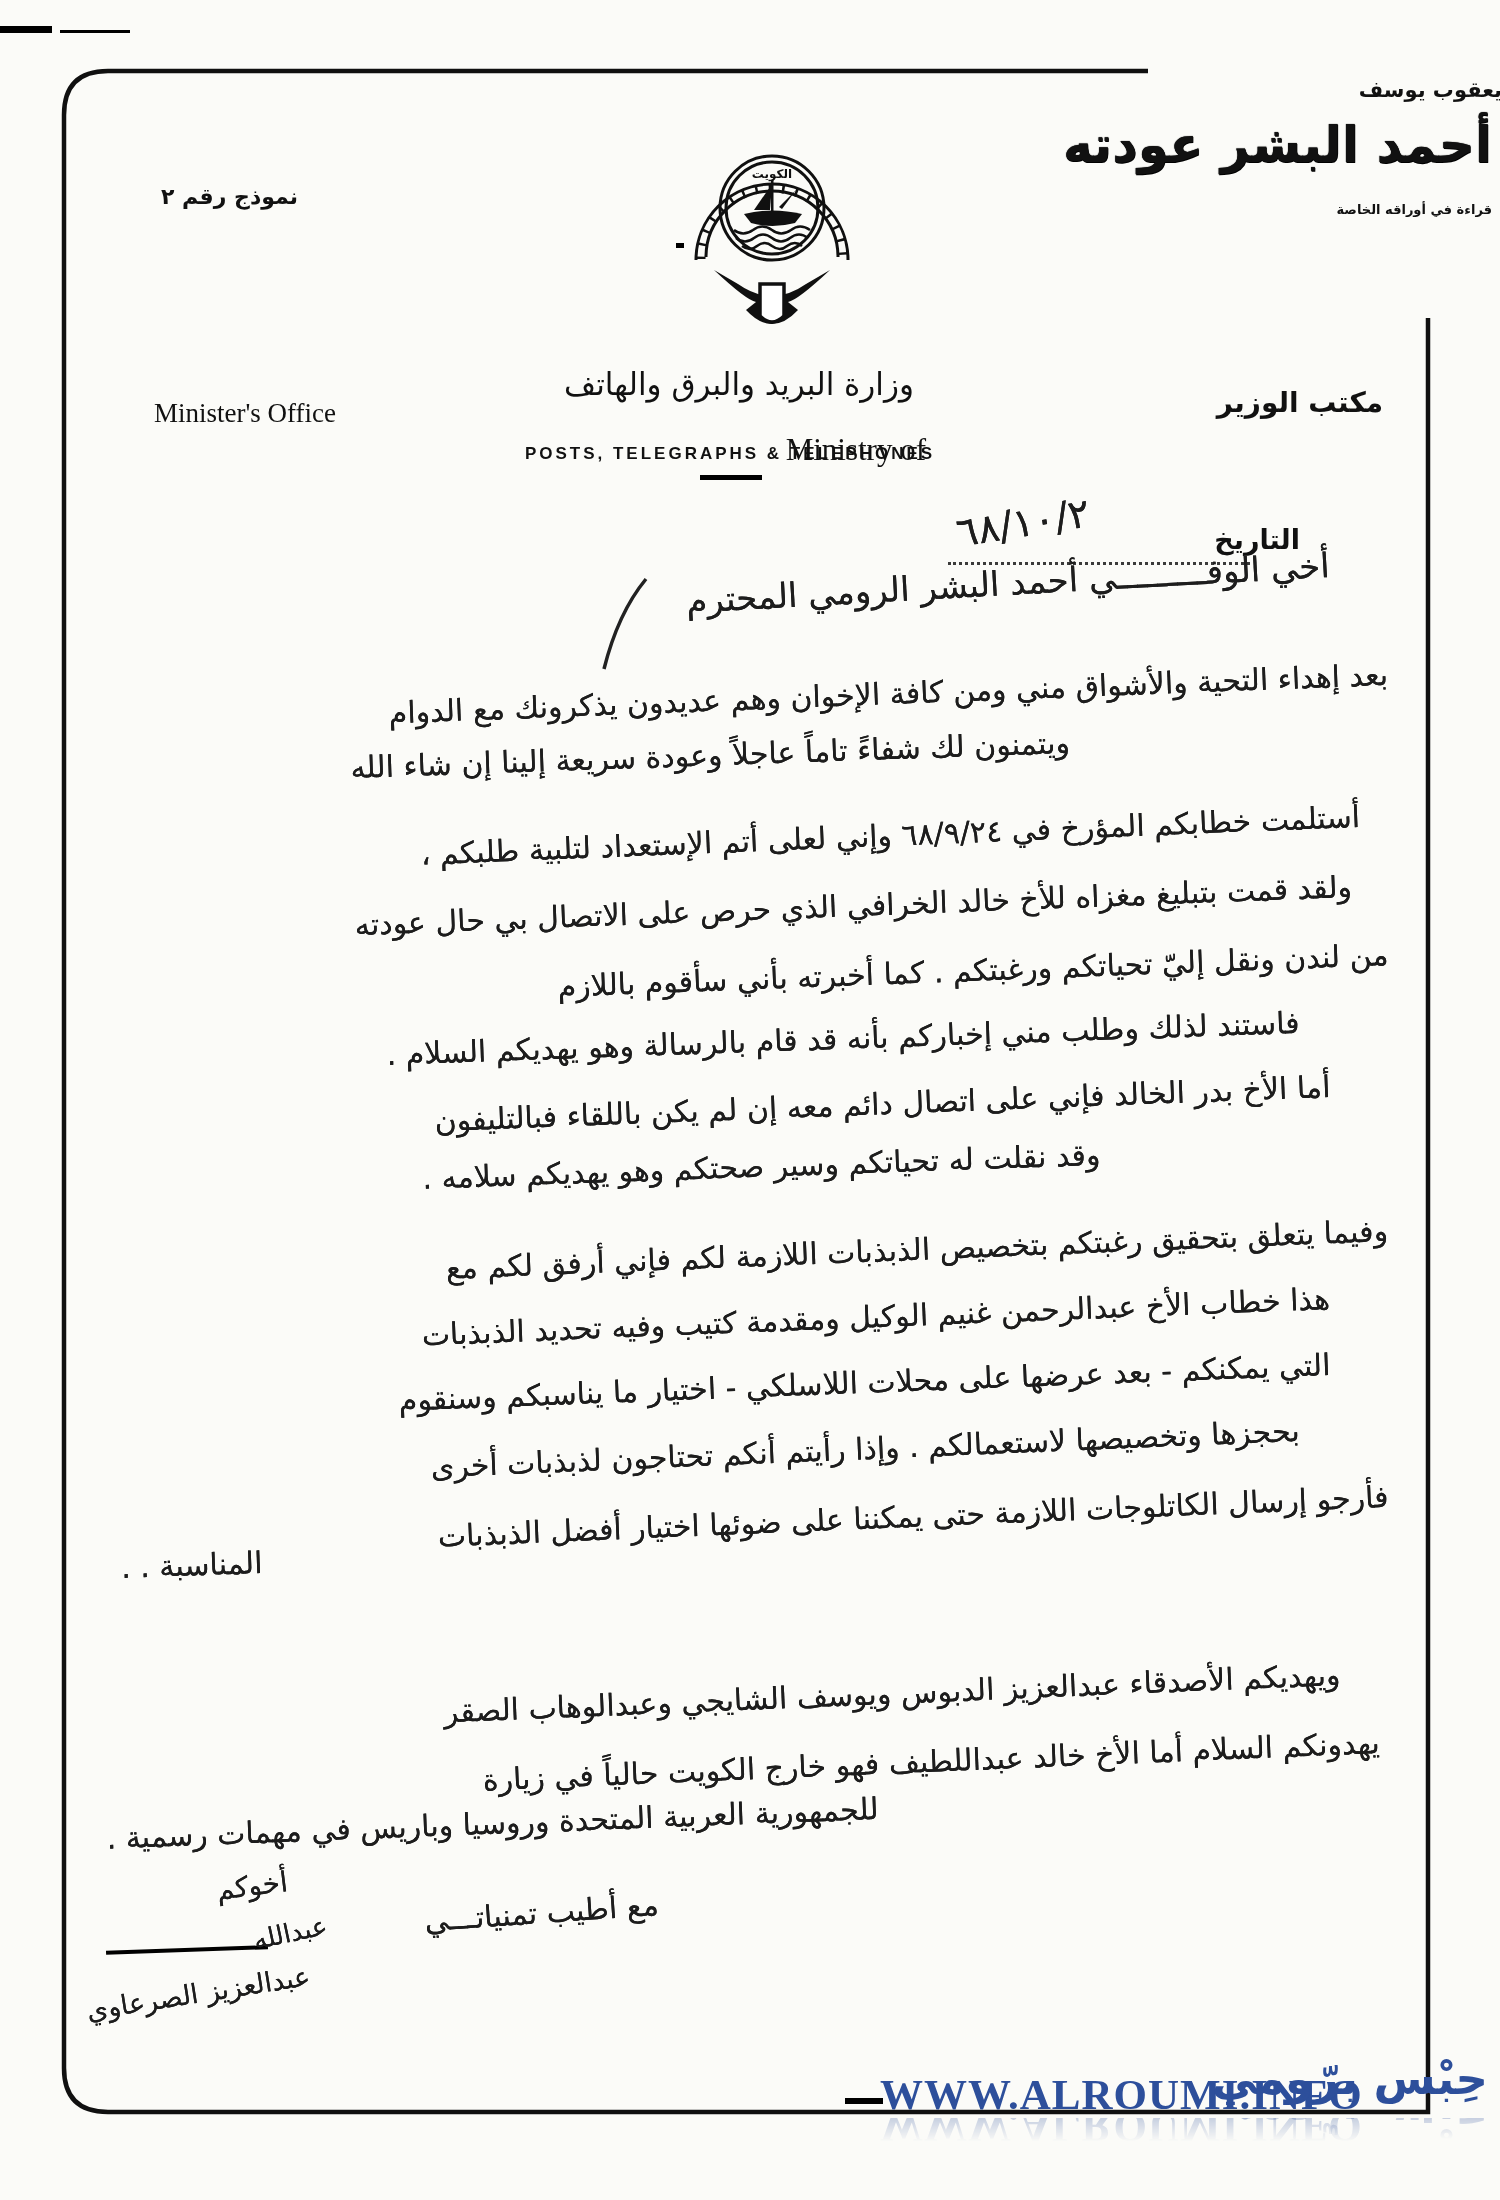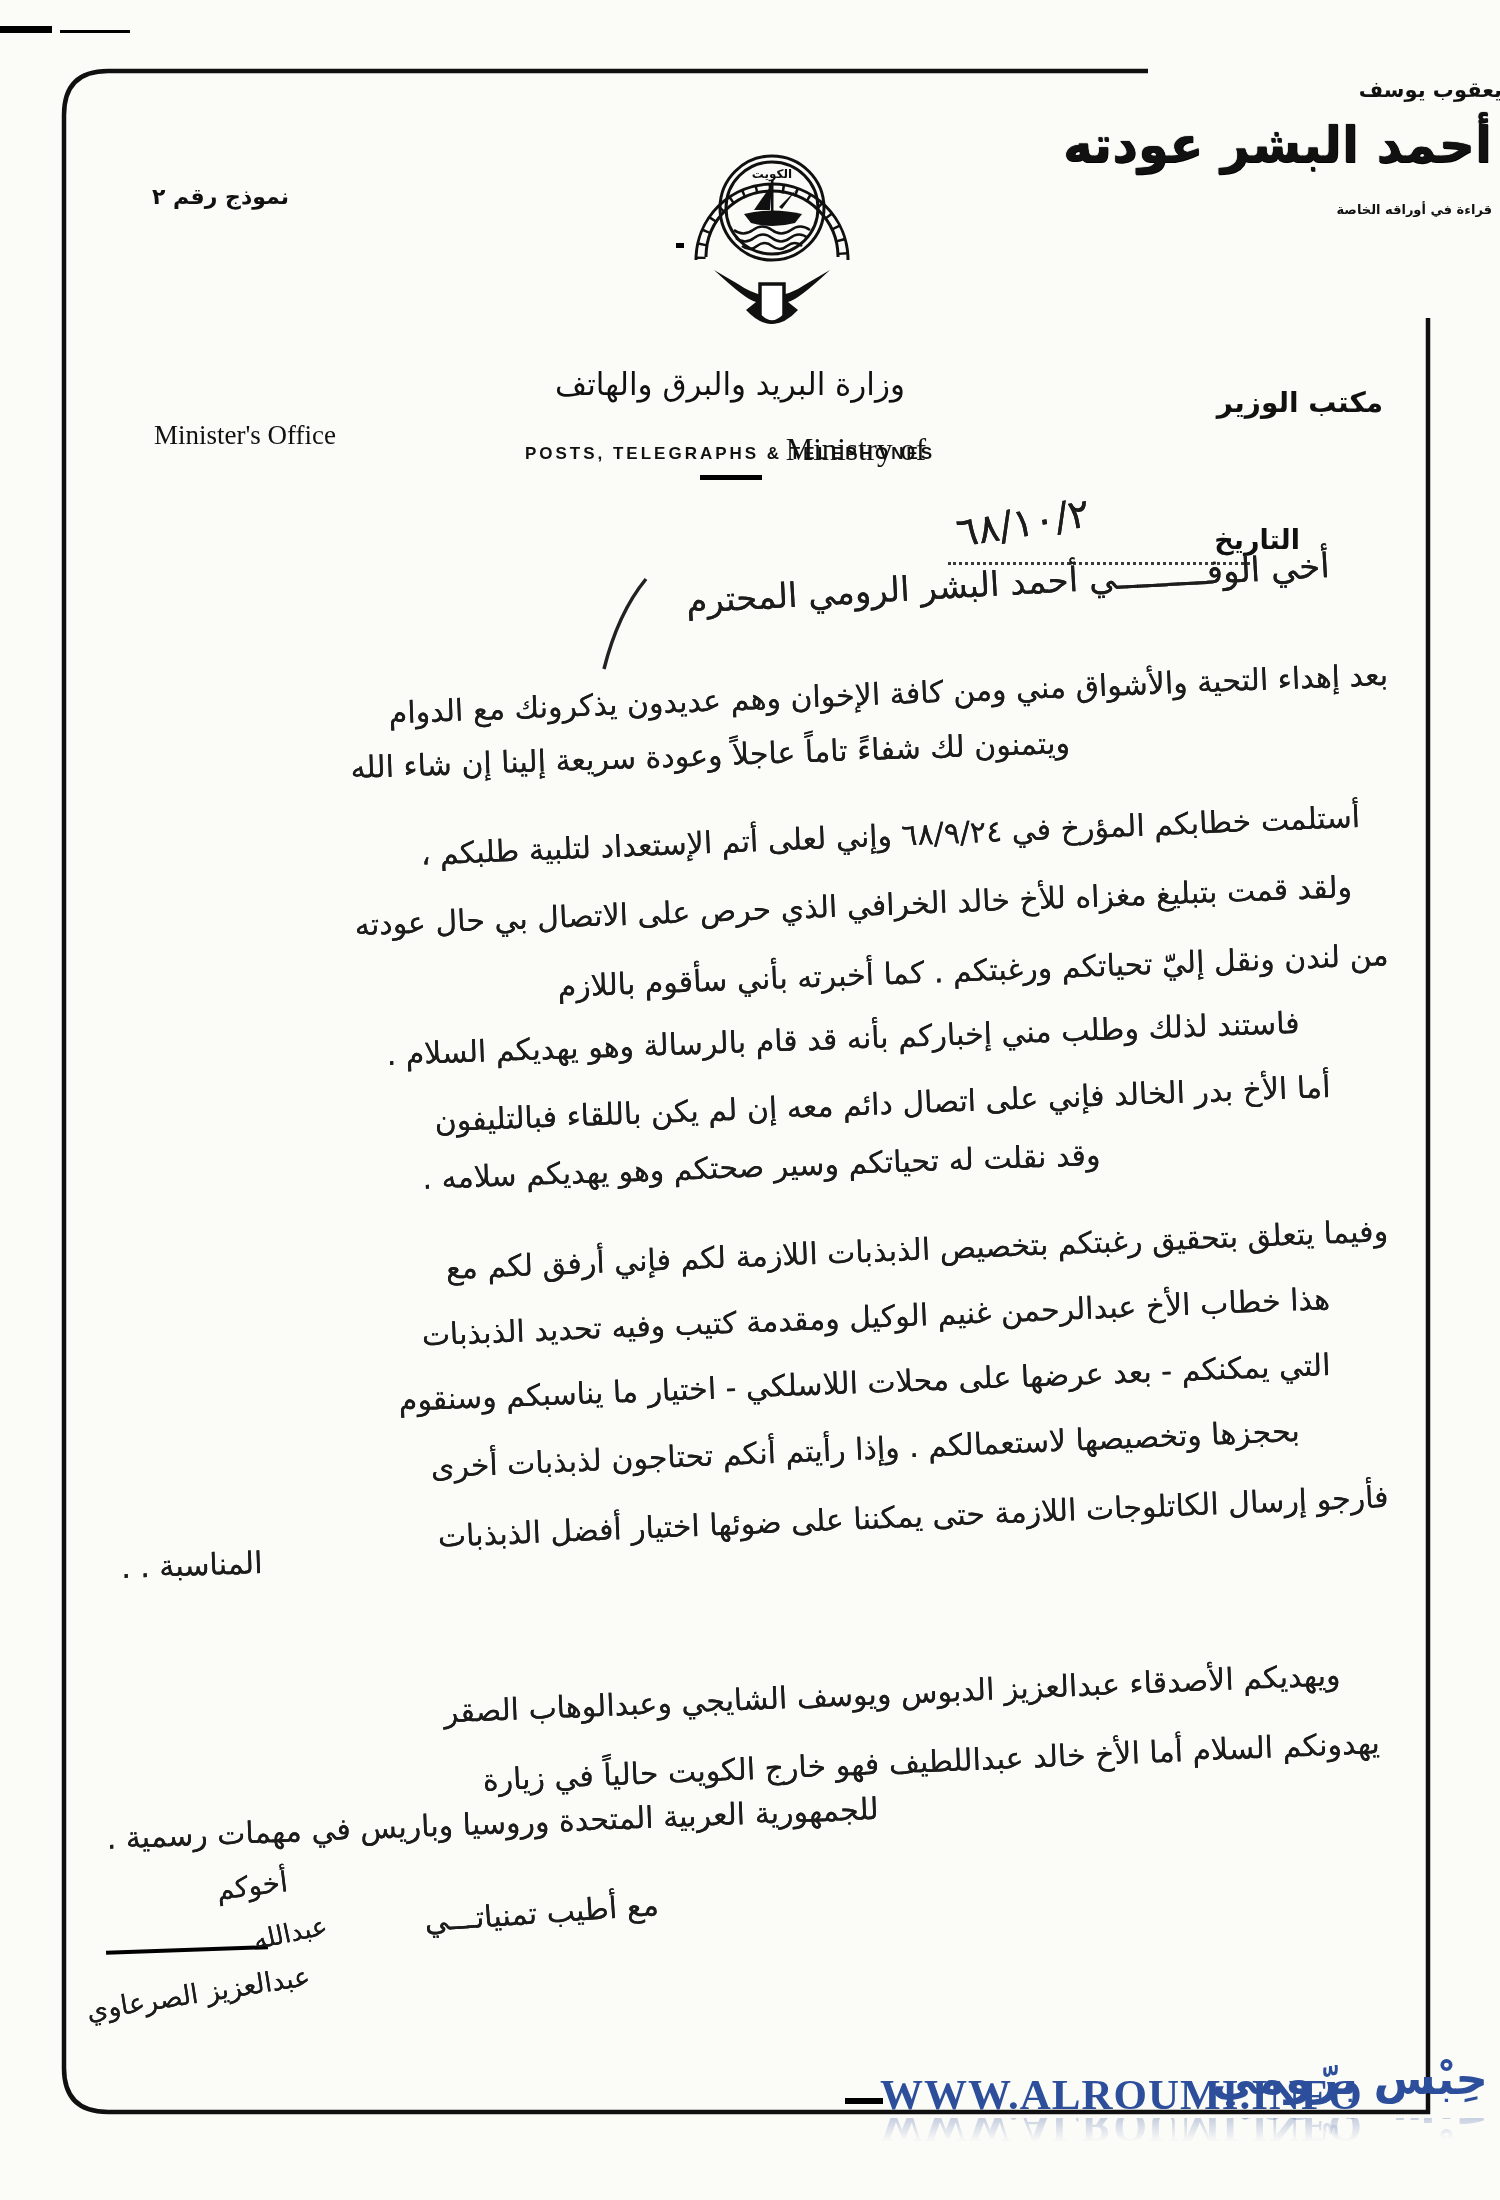--- a/index.html
+++ b/index.html
@@ -2,21 +2,21 @@
 <html lang="ar"><head>
 <meta charset="utf-8">
 <style>
   html,body{margin:0;padding:0;}
   body{
     width:1500px;height:2200px;position:relative;overflow:hidden;
     background:#fbfbf8;
     font-family:"DejaVu Sans",sans-serif;color:#111;
   }
   .abs{position:absolute;}
-  .ar{direction:rtl;}
+  .ar{direction:rtl;margin-left:9px;}
   
   .ministry-ar{font-size:31px;font-weight:normal;letter-spacing:0;}
   .ministry-en{font-family:"Liberation Serif",serif;font-size:31px;}
   .ministry-dept{font-family:"Liberation Sans",sans-serif;font-size:17px;font-weight:bold;letter-spacing:3px;}
   .office-en{font-family:"Liberation Serif",serif;font-size:27px;}
   .office-ar{font-size:28px;font-weight:bold;}
   .form-no{font-size:22px;font-weight:bold;}
   .date-label{font-size:27px;font-weight:bold;text-align:center;}
   
   .hand{
@@ -75,21 +75,21 @@
   </g>
   <path d="M 28 158 Q 60 188 70 190 L 60 198 Q 86 226 112 198 L 102 190 Q 112 188 144 158 L 120 172 Q 86 196 52 172 Z" fill="#101010"></path>
   <path d="M 74 172 L 98 172 L 98 204 Q 86 216 74 204 Z" fill="#ffffff" stroke="#101010" stroke-width="3.5"></path>
 </svg>
 
 <div class="abs ar ministry-ar" style="left:510px;top:366px;width:440px;text-align:center;">وزارة البريد والبرق والهاتف</div>
 <div class="abs ministry-en" style="left:486px;top:404px;width:440px;text-align:right;margin-top:28px;">Ministry of</div>
 <div class="abs ministry-dept" style="left:450px;top:444px;width:560px;text-align:center;">POSTS, TELEGRAPHS &amp; TELEPHONES</div>
 <div class="abs inkbar" style="left:700px;top:475px;width:62px;height:5px;"></div>
 
-<div class="abs office-en" style="left:154px;top:420px;">Minister's Office</div>
+<div class="abs office-en" style="left:154px;top:398px;">Minister's Office</div>
 <div class="abs ar office-ar" style="right:117px;top:386px;">مكتب الوزير</div>
 
 <div class="abs ar date-label" style="right:200px;top:524px;">التاريخ</div>
 <div class="abs" style="left:948px;top:540px;width:302px;height:22px;border-bottom:3px dotted #3a3a3a;"></div>
 <div class="abs hand hand-ltr" style="left:955px;top:492px;font-size:40px;transform:rotate(-9deg);">٦٨/١٠/٢</div>
 
 <div class="abs hand" style="right:170px;top:548px;font-size:34px;transform:rotate(-3.2deg);">أخي الوفـــــــــي أحمد البشر الرومي المحترم</div>
 <svg class="abs" style="left:600px;top:575px;" width="52" height="98" viewBox="0 0 52 98">
   <path d="M 46 4 Q 18 38 4 94" fill="none" stroke="#222" stroke-width="3.5"></path>
 </svg>

